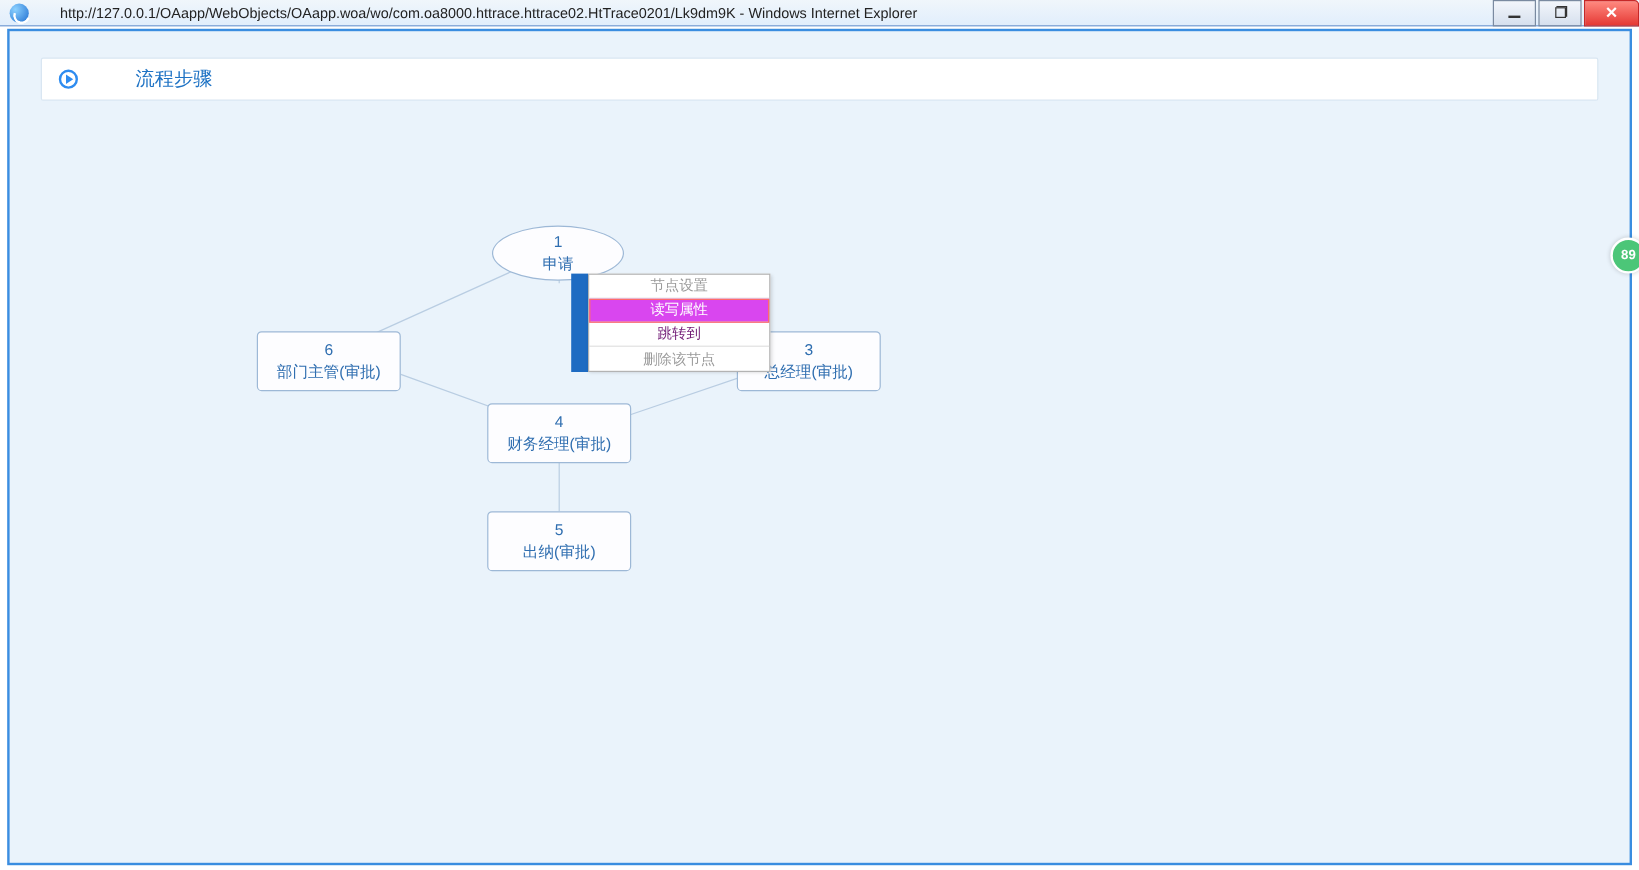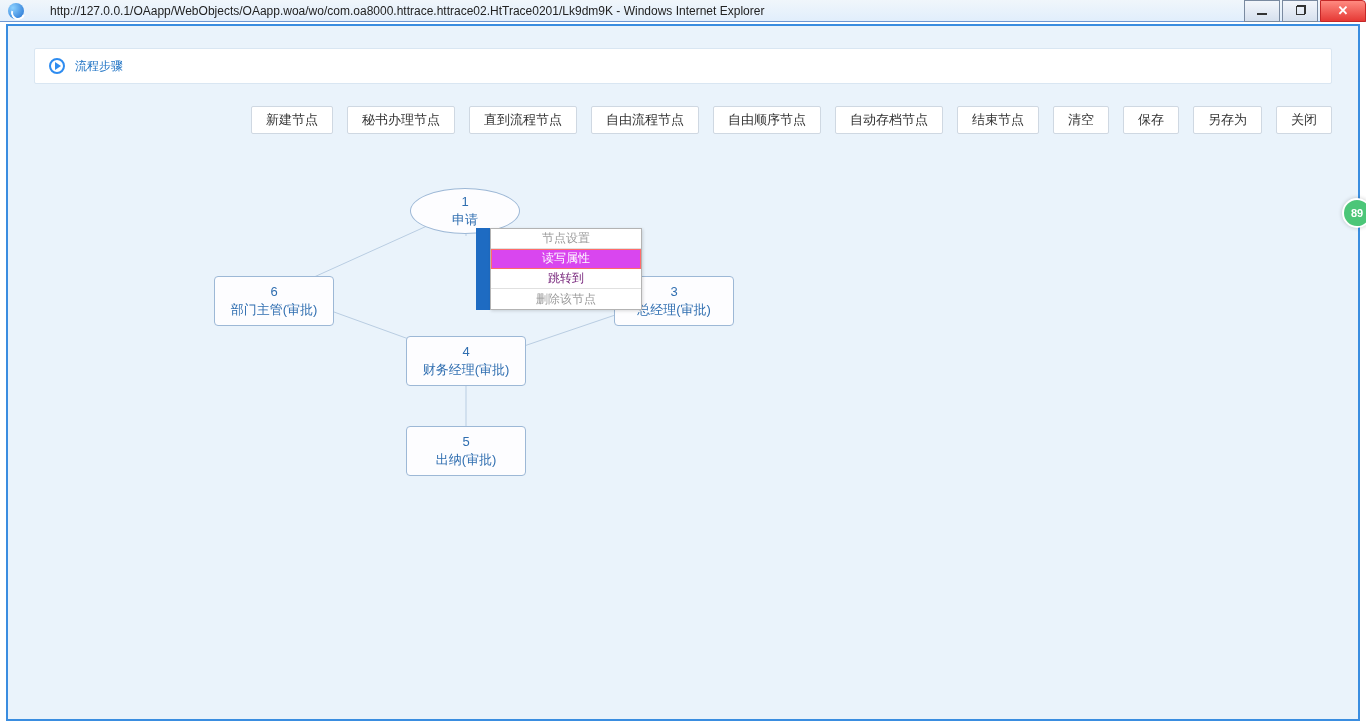--- a/index.html
+++ b/index.html
@@ -27,21 +27,21 @@
     .content-frame{ position:absolute; left:6px; right:6px; top:24px; bottom:4px;
       border:2px solid #3a8de0; background:#eaf3fb; }
     
     .panel{ position:absolute; left:26px; right:26px; top:22px; height:36px;
       background:#fff; border:1px solid #d9e6f2; border-radius:2px;
       display:flex; align-items:center; padding:0 14px; }
     .panel .bullet{ width:16px; height:16px; border-radius:50%; border:2px solid #2e8cf0;
       display:flex; align-items:center; justify-content:center; margin-right:10px; }
     .panel .bullet::after{ content:""; width:0; height:0; border-left:6px solid #2e8cf0;
       border-top:4px solid transparent; border-bottom:4px solid transparent; margin-left:1px; }
-    .panel .title{ color:#1d72c4; font-size:12px; }
+    .panel .title{ color:#1d72c4; font-size:16px;margin-left:38px; }
     
     .toolbar{ position:absolute; left:26px; right:26px; top:72px; display:flex; justify-content:flex-end; gap:14px;
       padding:8px 0 10px 0; }
     .tbtn{ height:28px; padding:0 14px; font-size:13px; color:#333; background:#fff;
       border:1px solid #cfd8e2; border-radius:2px; display:flex; align-items:center; cursor:pointer; }
     
     .canvas{ position:absolute; left:26px; right:26px; top:120px; bottom:20px; }
     svg.edges{ position:absolute; left:0; top:0; width:100%; height:100%; pointer-events:none; }
     
     .node{ position:absolute; background:#fdfdff; border:1px solid #9db8d6; border-radius:4px;
@@ -84,33 +84,20 @@
   </div>
 </div>
 
 <div class="content-frame">
 
   <div class="panel">
     <span class="bullet"></span>
     <span class="title">流程步骤</span>
   </div>
 
-  <div class="toolbar">
-    <div class="tbtn">新建节点</div>
-    <div class="tbtn">秘书办理节点</div>
-    <div class="tbtn">直到流程节点</div>
-    <div class="tbtn">自由流程节点</div>
-    <div class="tbtn">自由顺序节点</div>
-    <div class="tbtn">自动存档节点</div>
-    <div class="tbtn">结束节点</div>
-    <div class="tbtn">清空</div>
-    <div class="tbtn">保存</div>
-    <div class="tbtn">另存为</div>
-    <div class="tbtn">关闭</div>
-  </div>
 
   <div class="canvas">
 
     <svg class="edges">
       <g stroke="#b9cde2" stroke-width="1" fill="none">
         <line x1="404" y1="75" x2="269" y2="136"></line>
         <line x1="450" y1="75" x2="590" y2="136"></line>
         <line x1="300" y1="166" x2="394" y2="200"></line>
         <line x1="590" y1="166" x2="490" y2="200"></line>
         <line x1="432" y1="236" x2="432" y2="280"></line>

